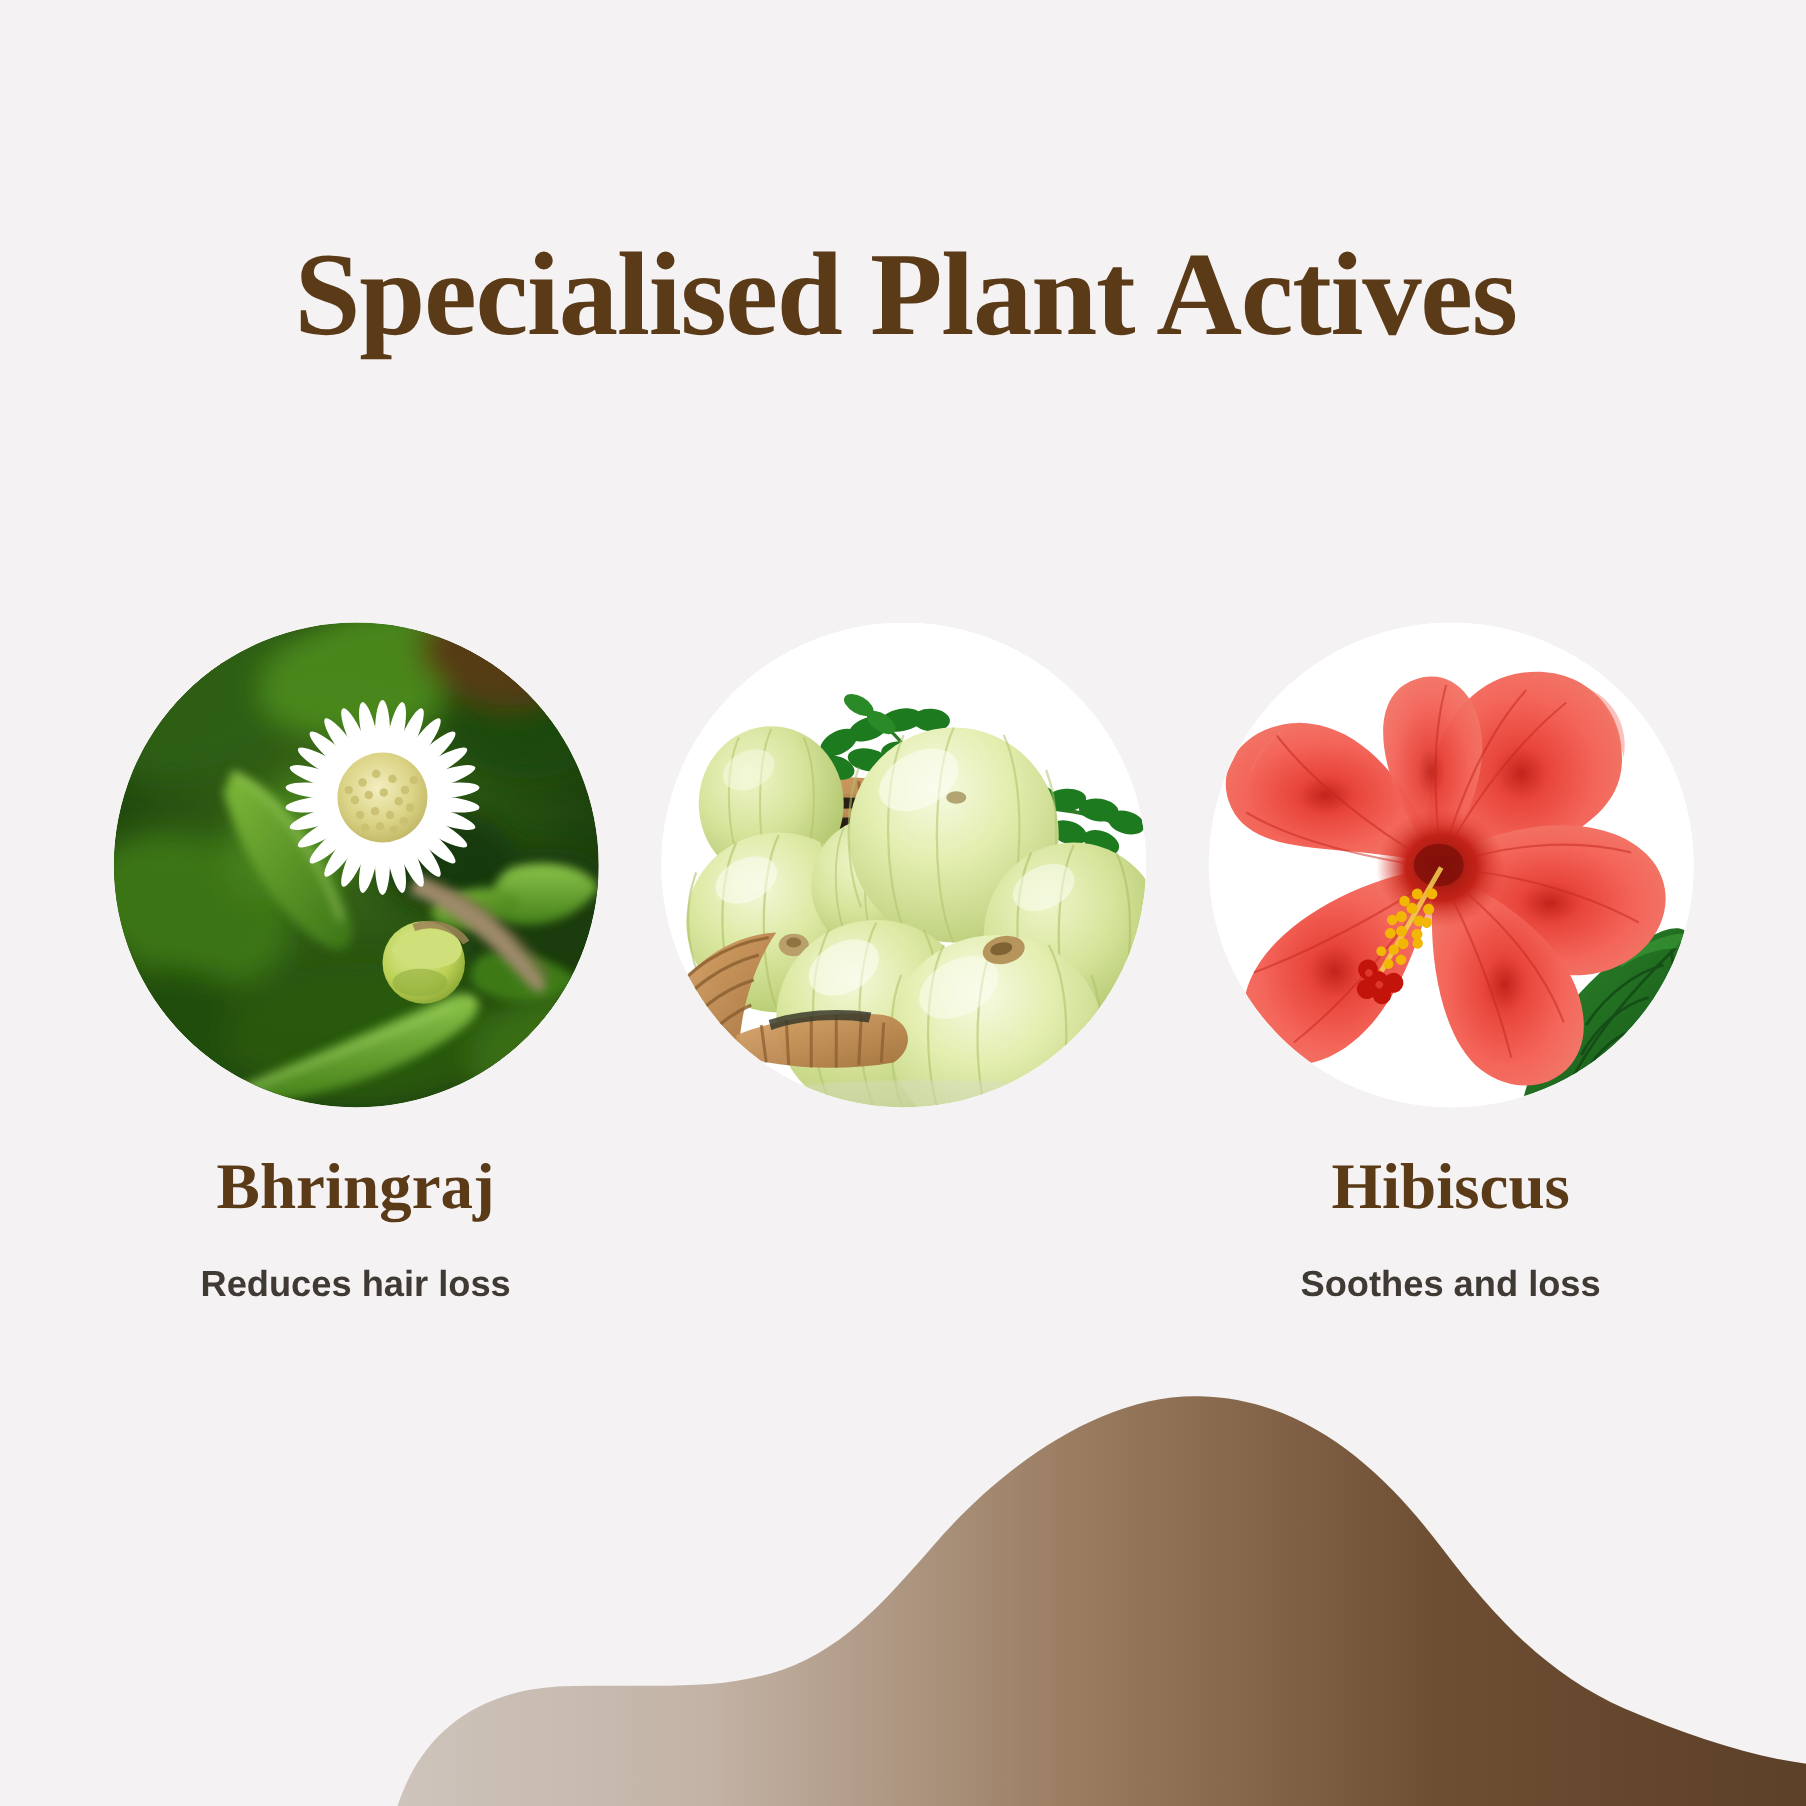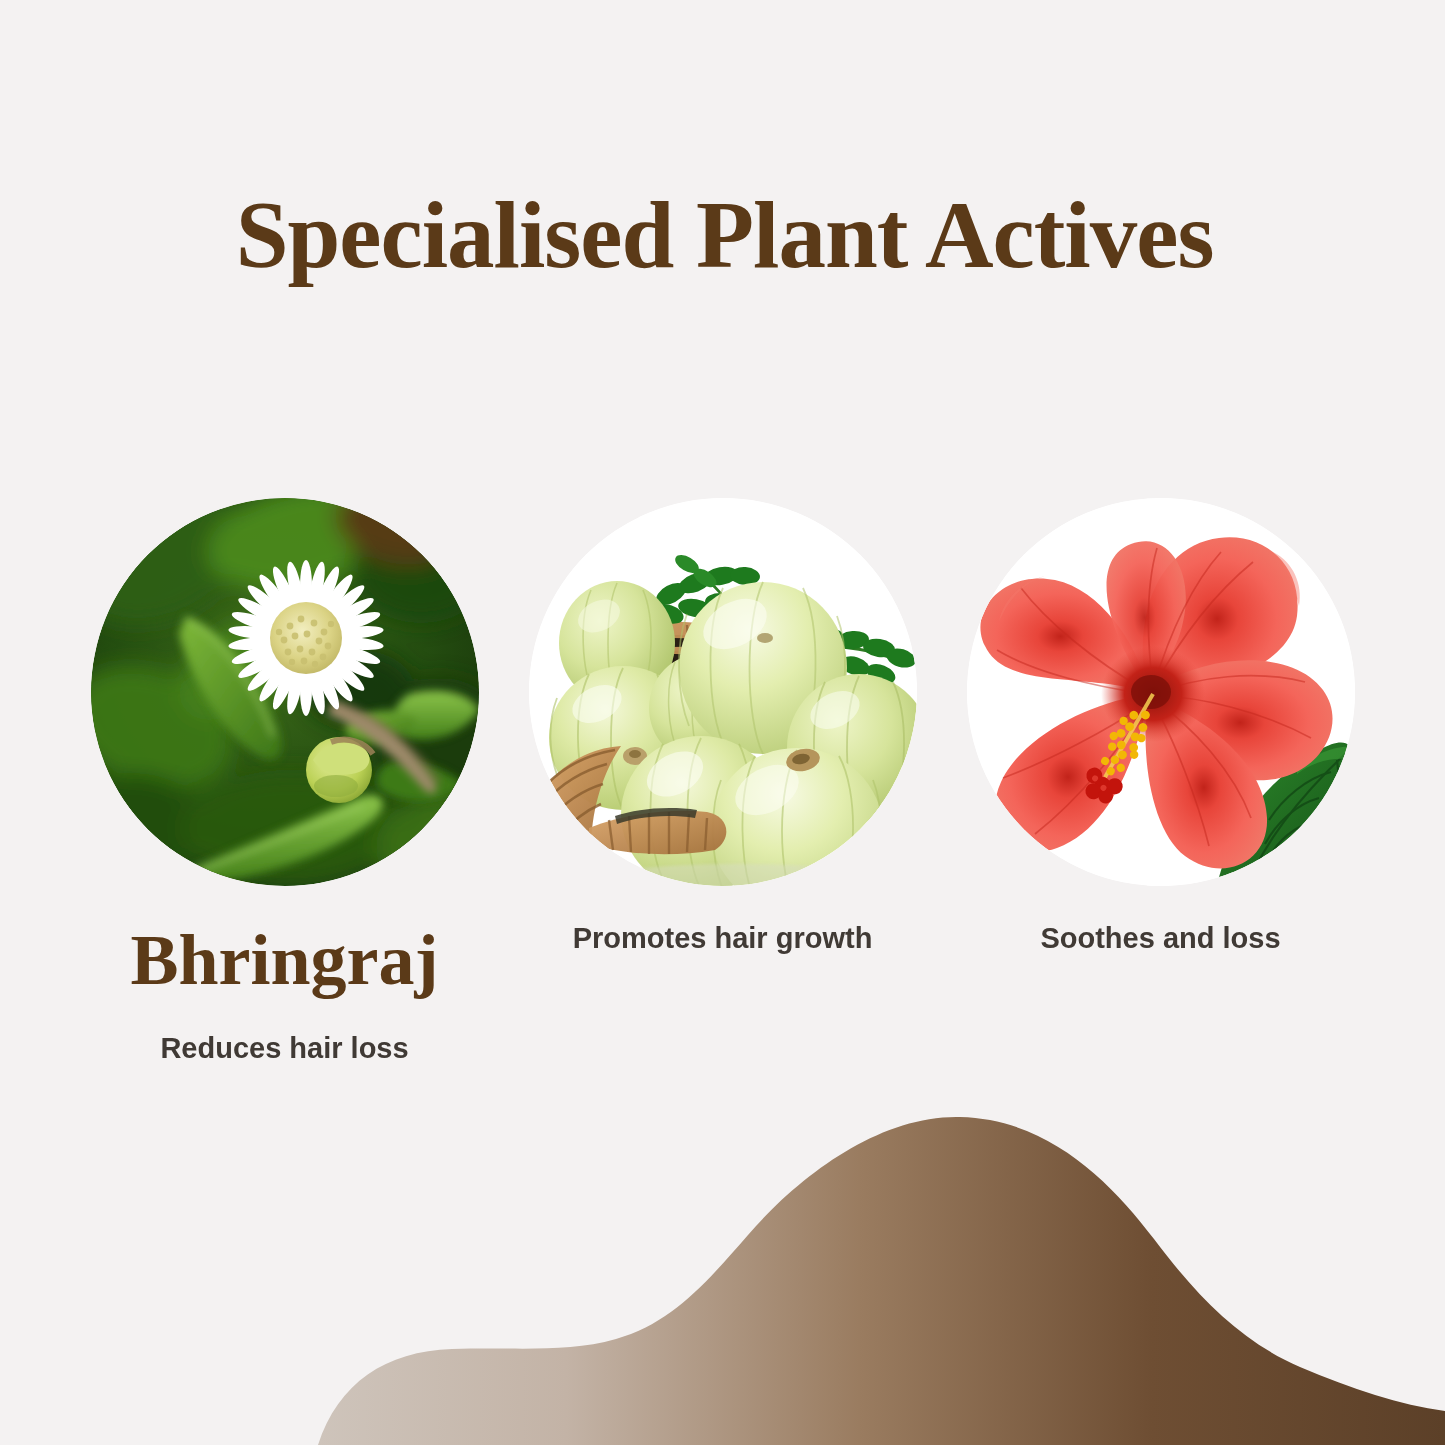--- a/index.html
+++ b/index.html
@@ -75,21 +75,21 @@
     display: block;
     background: #ffffff;
   }
   .circle-photo svg {
     display: block;
     width: 388px;
     height: 388px;
   }
   .ing-name {
     font-family: "Liberation Serif", serif;
-    font-size: 72px;
+    font-size: 52px;
     font-weight: 700;
     color: #5B3A18;
     line-height: 1.0;
     margin-top: 38px;
     white-space: nowrap;
   }
   .ing-desc {
     font-family: "Liberation Sans", sans-serif;
     font-size: 29px;
     font-weight: 700;
@@ -518,21 +518,20 @@
               </g>
               <g fill="#3A3A2A" opacity="0.85">
                 <path d="M86 318 C110 310 142 308 168 312 L166 320 C140 316 110 318 88 326 Z"></path>
               </g>
             </g>
 
             <ellipse cx="210" cy="384" rx="150" ry="18" fill="#D8DCC6" opacity="0.45" filter="url(#aSoft)"></ellipse>
           </g>
         </svg>
       </div>
-      <div class="ing-desc">Promotes hair growth</div>
     </div>
 
     <div class="ingredient">
       <div class="circle-photo">
         <svg viewBox="0 0 388 388" xmlns="http://www.w3.org/2000/svg">
           <defs>
             <clipPath id="hClip">
                 <circle cx="194" cy="194" r="194"></circle>
               </clipPath>
             <radialGradient id="petalG" cx="48%" cy="52%" r="62%">
@@ -635,20 +634,21 @@
                 </g>
                 <g fill="#E8453A" opacity="0.7">
                   <circle cx="-4" cy="-106" r="3"></circle>
                     <circle cx="8" cy="-102" r="3"></circle>
                 </g>
               </g>
             </g>
           </g>
         </svg>
       </div>
+      <div class="ing-name">Hibiscus</div>
       <div class="ing-desc">Soothes and loss</div>
     </div>
 
   </div>
 
   <div class="wave">
     <svg viewBox="0 0 1445 330" preserveAspectRatio="none" xmlns="http://www.w3.org/2000/svg">
       <defs>
         <linearGradient id="waveGrad" x1="0" y1="0" x2="1" y2="0">
           <stop offset="0%" stop-color="#CEC4BB"></stop>

